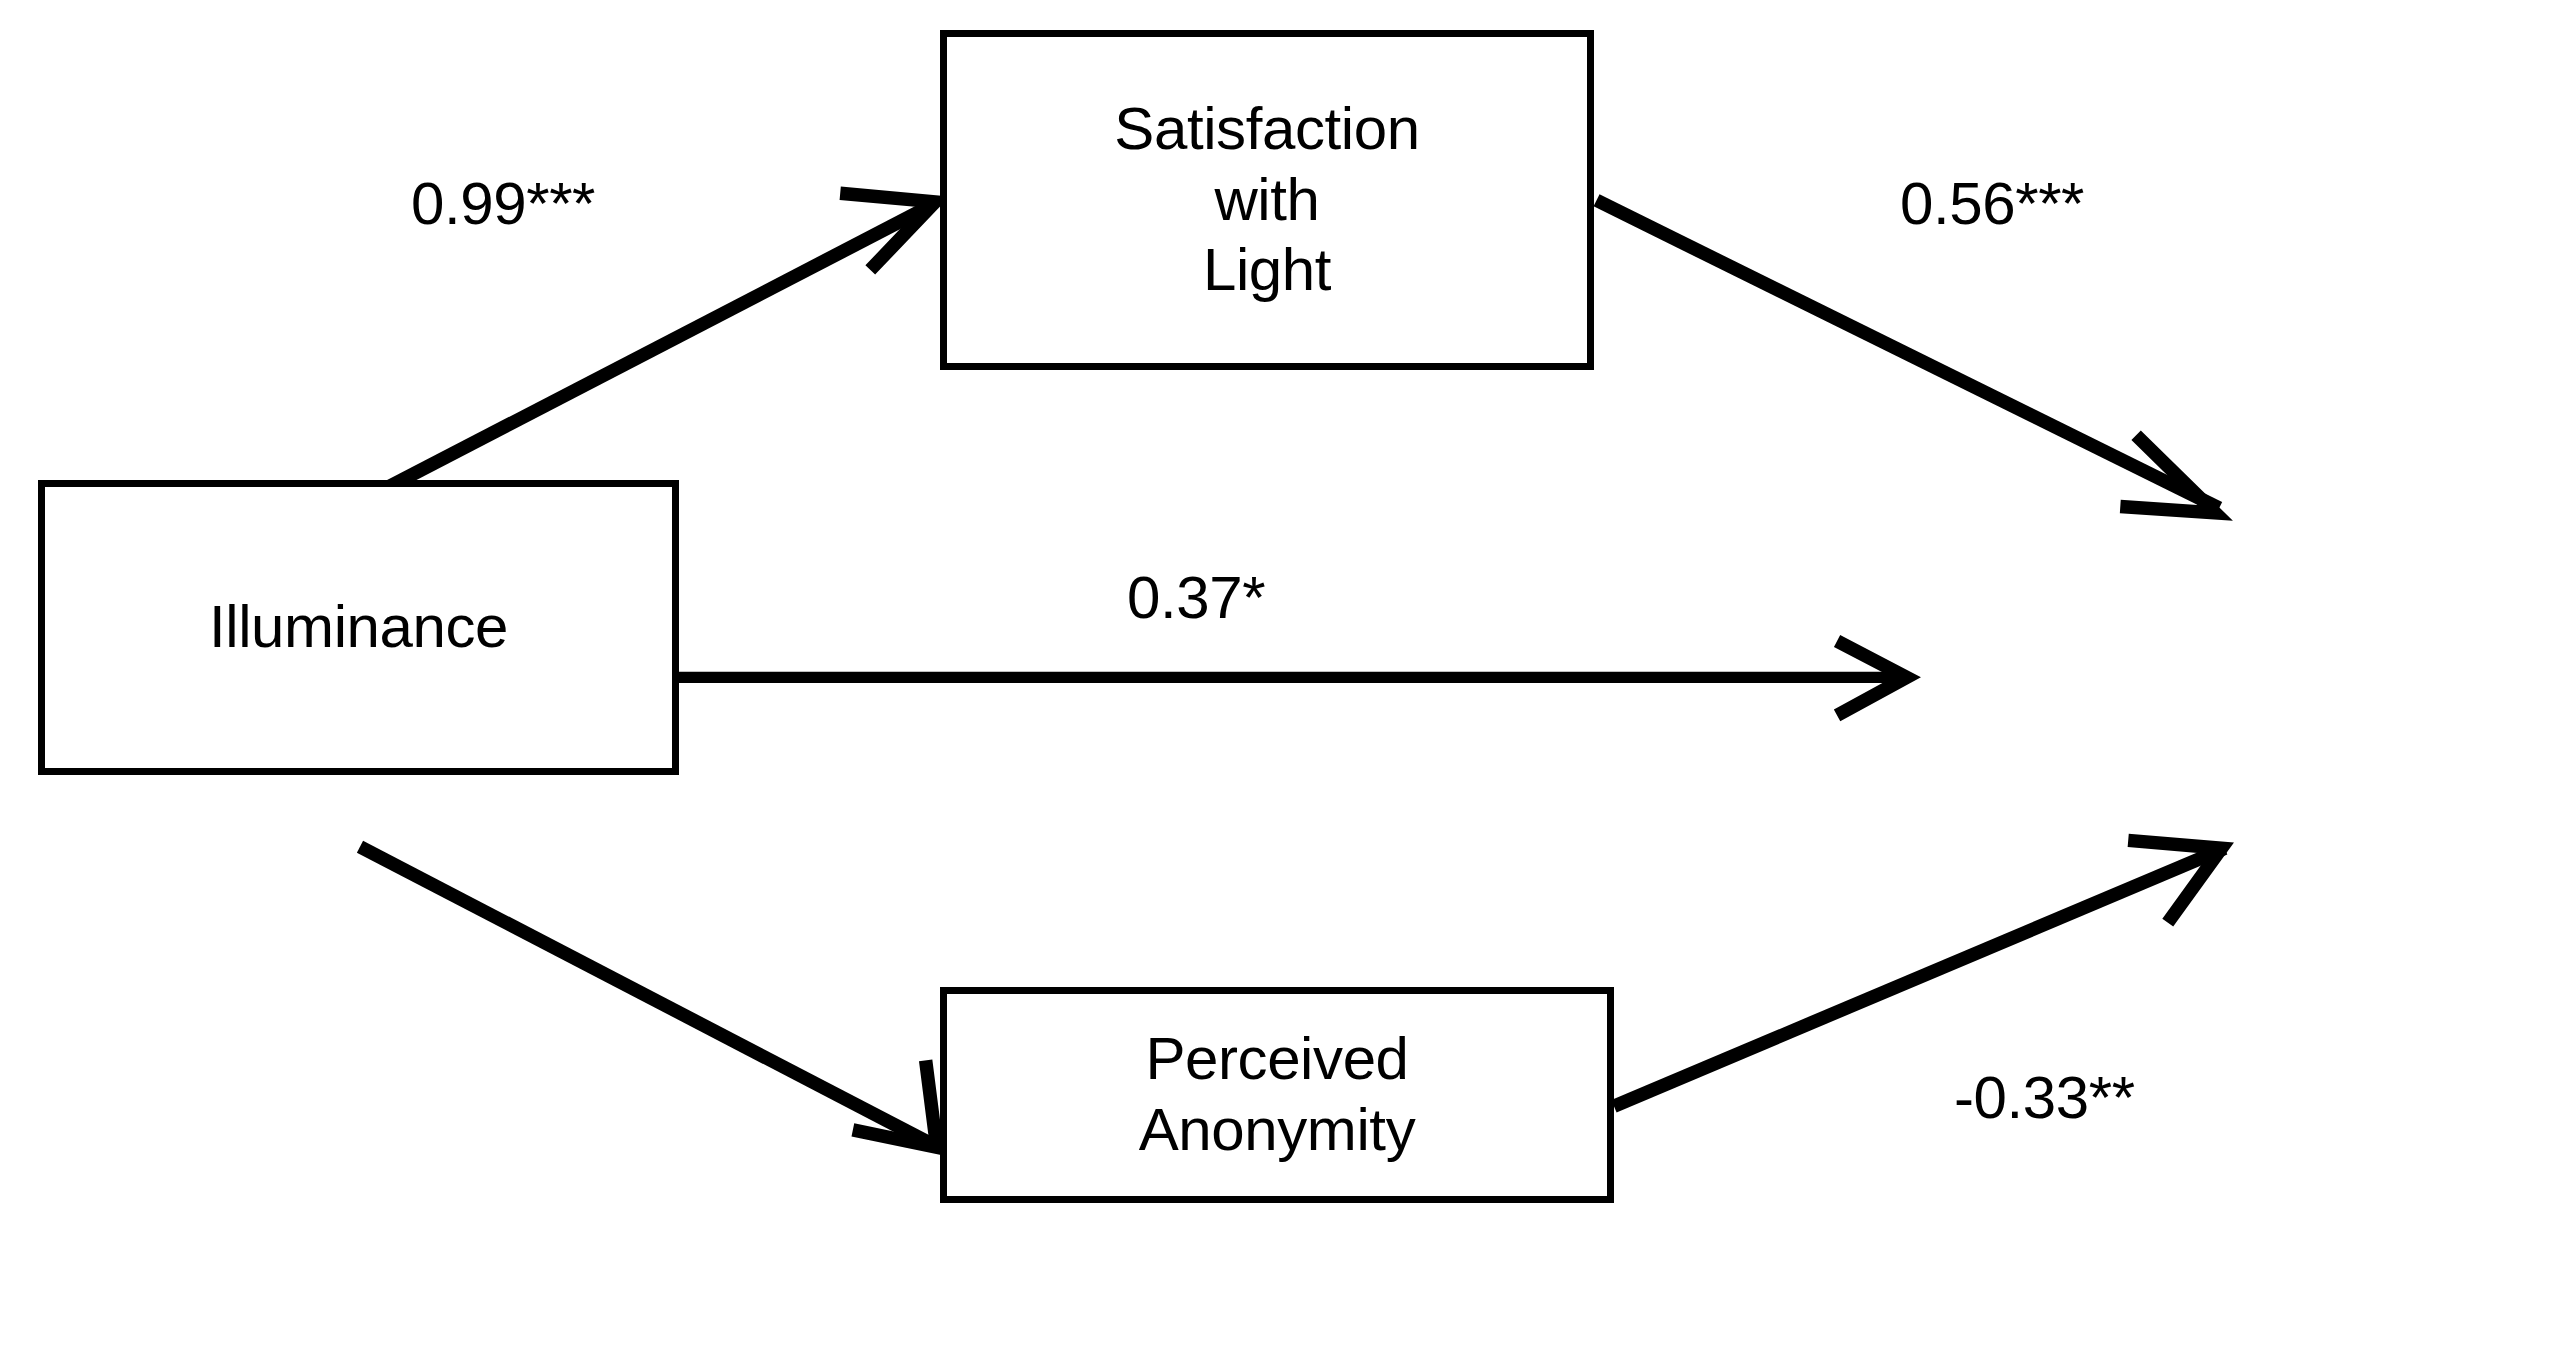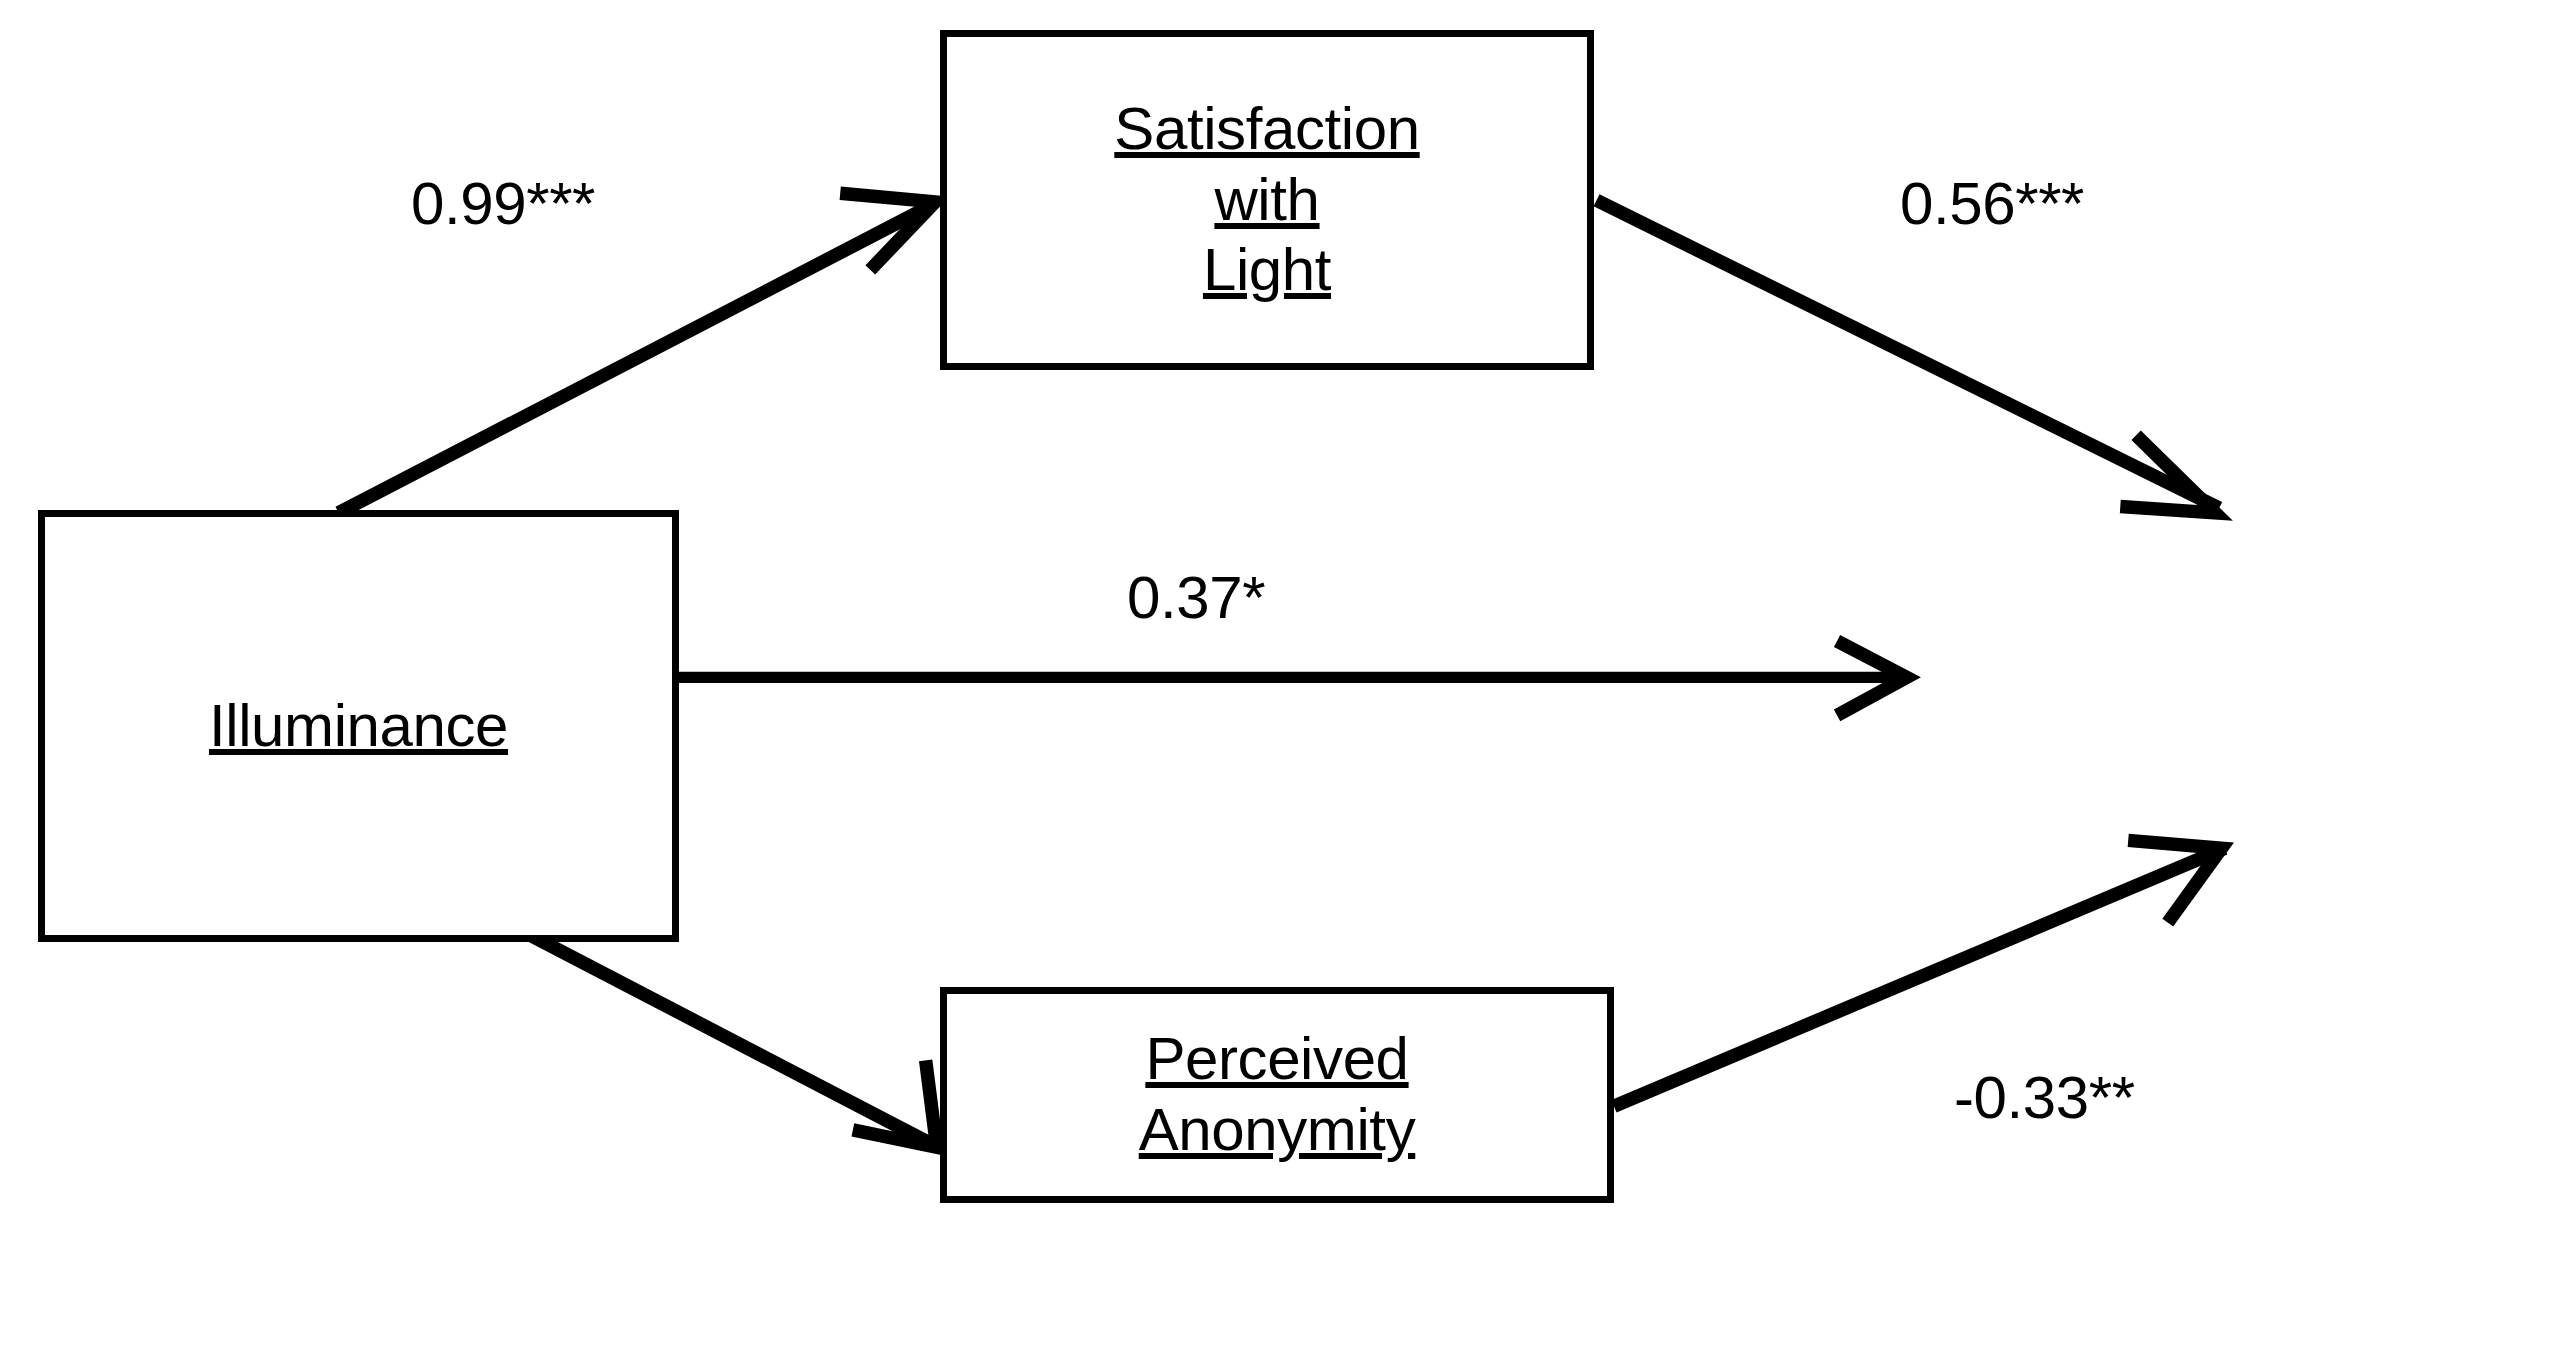--- a/index.html
+++ b/index.html
@@ -36,35 +36,34 @@
     z-index: 3;
   }
   .node-label {
     font-family: "Liberation Sans", sans-serif;
     font-size: 60px;
     line-height: 1.18;
     color: #000000;
     text-align: center;
     white-space: pre-line;
     letter-spacing: -0.4px;
-    text-decoration: underline;
   }
   .edge-label {
     position: absolute;
     font-family: "Liberation Sans", sans-serif;
     font-size: 60px;
     color: #000000;
     white-space: nowrap;
     z-index: 4;
     letter-spacing: -0.4px;
     margin-top: 17px;
   }
 
   
-  #node-illuminance   { left: 38px;   top: 510px;  width: 641px; height: 432px; }
+  #node-illuminance   { left: 38px;   top: 480px;  width: 641px; height: 295px; }
   #node-satisfaction  { left: 940px; top: 30px;   width: 654px; height: 340px; }
   #node-anonymity     { left: 940px; top: 987px; width: 674px; height: 216px; }
   #node-explicit      { left: 1905px; top: 510px;  width: 666px; height: 344px; }
 
   
   #label-illum-satis   { left: 411px;  top: 152px;  }
   #label-satis-explicit{ left: 1900px; top: 152px;  }
   #label-illum-explicit{ left: 1127px; top: 546px;  }
   #label-illum-anon    { left: 245px;  top: 1046px; }
   #label-anon-explicit { left: 1954px; top: 1046px; }

